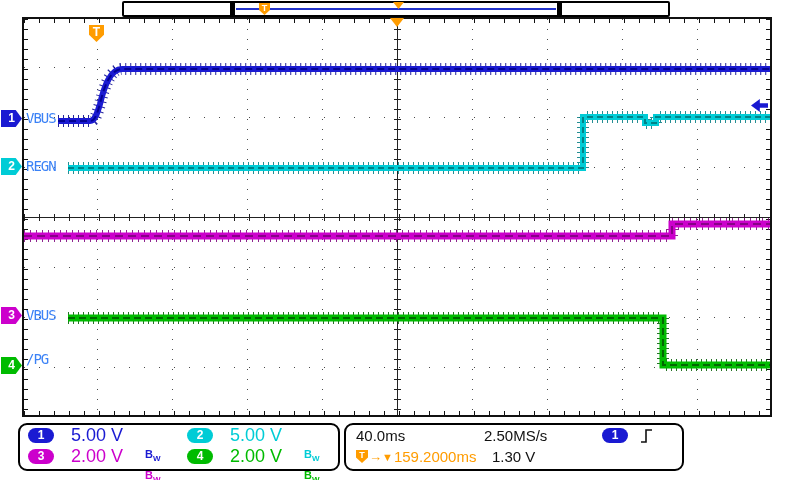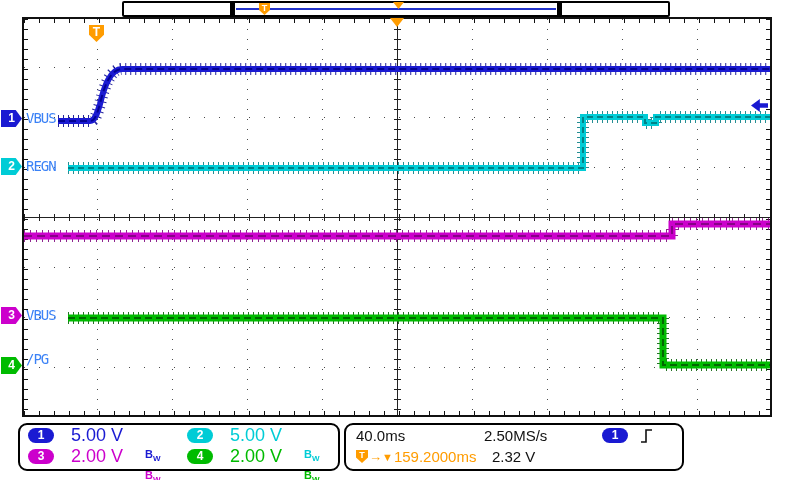--- a/index.html
+++ b/index.html
@@ -182,15 +182,15 @@
       </svg>
     </span>
   </div>
   <div class="tb-row">
     <span class="tb-c1 tdelay">
       <span class="tshield">T</span>
       <span class="arr">→</span>
       <span class="tri">▼</span>
       <span>159.2000ms</span>
     </span>
-    <span class="tb-c3" style="padding-left:8px">2.32 V</span>
+    <span class="tb-c3" style="padding-left:8px">1.30 V</span>
   </div>
 </div>
 
 </body></html>

